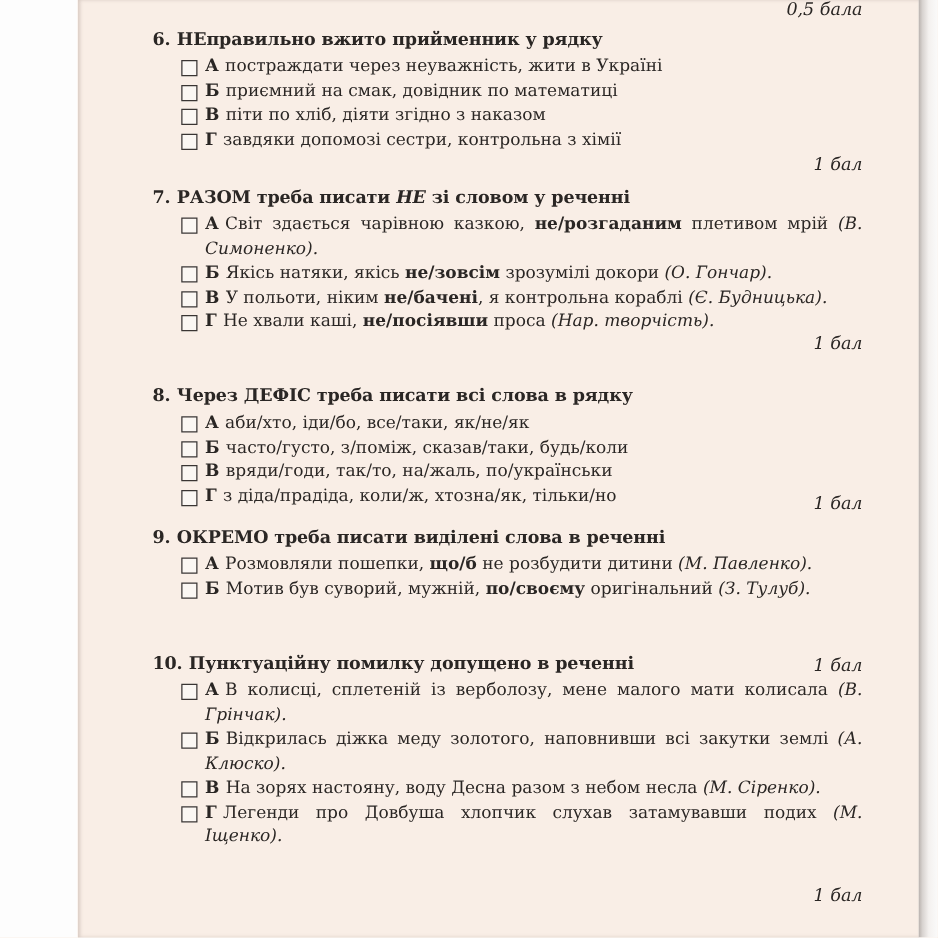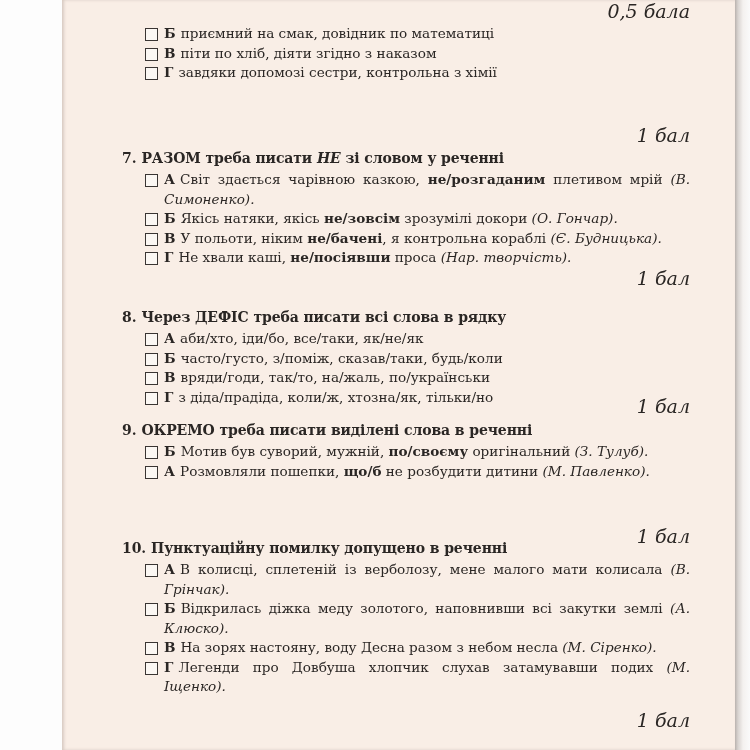--- a/index.html
+++ b/index.html
@@ -14,21 +14,21 @@
       background: #f9eee6;
       box-shadow: inset 2px 0 3px rgba(120,100,90,0.25);
     }
     .page-edge {
       position: absolute; left: 735px; top: 0; width: 15px; height: 750px;
       background: linear-gradient(to right, #b9b2ae 0px, #d8d3d0 3px, #f4f1ef 8px, #fafafa 15px);
     }
     .content { position: absolute; left: 62px; top: 0; width: 673px; height: 750px; font-size: 13.6px; }
     .score {
       position: absolute; right: 45px;
-      font-style: italic; font-size: 19px;
+      font-style: italic; font-size: 14px;
     }
     .question { position: absolute; left: 60px; width: 568px; }
     .q-title { font-weight: bold; margin: 0 0 4px 0; font-size: 14px; letter-spacing: -0.1px; }
     .q-title .num { margin-right: 5px; }
     .opt { position: relative; padding-left: 42px; line-height: 19.5px; text-align: justify; }
     .opt .cb {
       position: absolute; left: 23px; top: 4px; width: 11px; height: 11px;
       border: 1px solid #3a3533; background: #fbf7f3;
     }
     .opt .letter { font-weight: bold; margin-right: 5px; }
@@ -39,21 +39,25 @@
 <body>
 
 <div class="page"></div>
 <div class="page-edge"></div>
 
 <div class="content">
 
   <div class="score" style="top:0px;">0,5 бала</div>
 
   <div class="question" style="top:24px;">
+    <div class="q-title">
+      <span class="num">6.</span><span>НЕправильно вжито прийменник у рядку</span>
+    </div>
     <div class="options">
+        <div class="opt"><span class="cb"></span><span class="letter">А</span><span class="n">постраждати через неуважність, жити в Україні</span></div>
         <div class="opt"><span class="cb"></span><span class="letter">Б</span><span class="n">приємний на смак, довідник по математиці</span></div>
         <div class="opt"><span class="cb"></span><span class="letter">В</span><span class="n">піти по хліб, діяти згідно з наказом</span></div>
         <div class="opt"><span class="cb"></span><span class="letter">Г</span><span class="n">завдяки допомозі сестри, контрольна з хімії</span></div>
       </div>
   </div>
   <div class="score" style="top:124px;">1 бал</div>
 
   <div class="question" style="top:150px;">
     <div class="q-title">
       <span class="num">7.</span><span>РАЗОМ треба писати </span><em>НЕ</em><span> зі словом у реченні</span>
@@ -78,27 +82,27 @@
         <div class="opt"><span class="cb"></span><span class="letter">Г</span><span class="n">з діда/прадіда, коли/ж, хтозна/як, тільки/но</span></div>
       </div>
   </div>
   <div class="score" style="top:395px;">1 бал</div>
 
   <div class="question" style="top:422px;">
     <div class="q-title">
       <span class="num">9.</span><span>ОКРЕМО треба писати виділені слова в реченні</span>
     </div>
     <div class="options">
+        <div class="opt"><span class="cb"></span><span class="letter">А</span><span class="n">Розмовляли пошепки, </span><span class="b">що/б</span><span class="n"> не розбудити дитини </span><span class="i">(М. Павленко).</span></div>
         <div class="opt"><span class="cb"></span><span class="letter">Б</span><span class="n">Мотив був суворий, мужній, </span><span class="b">по/своєму</span><span class="n"> оригінальний </span><span class="i">(З. Тулуб).</span></div>
-        <div class="opt"><span class="cb"></span><span class="letter">А</span><span class="n">Розмовляли пошепки, </span><span class="b">що/б</span><span class="n"> не розбудити дитини </span><span class="i">(М. Павленко).</span></div>
       </div>
   </div>
   <div class="score" style="top:525px;">1 бал</div>
 
-  <div class="question" style="top:540px;">
+  <div class="question" style="top:523px;">
     <div class="q-title">
       <span class="num">10.</span><span>Пунктуаційну помилку допущено в реченні</span>
     </div>
     <div class="options">
         <div class="opt"><span class="cb"></span><span class="letter">А</span><span class="n">В колисці, сплетеній із верболозу, мене малого мати колисала </span><span class="i">(В. Грінчак).</span></div>
         <div class="opt"><span class="cb"></span><span class="letter">Б</span><span class="n">Відкрилась діжка меду золотого, наповнивши всі закутки землі </span><span class="i">(А. Клюско).</span></div>
         <div class="opt"><span class="cb"></span><span class="letter">В</span><span class="n">На зорях настояну, воду Десна разом з небом несла </span><span class="i">(М. Сіренко).</span></div>
         <div class="opt"><span class="cb"></span><span class="letter">Г</span><span class="n">Легенди про Довбуша хлопчик слухав затамувавши подих </span><span class="i">(М. Іщенко).</span></div>
       </div>
   </div>

